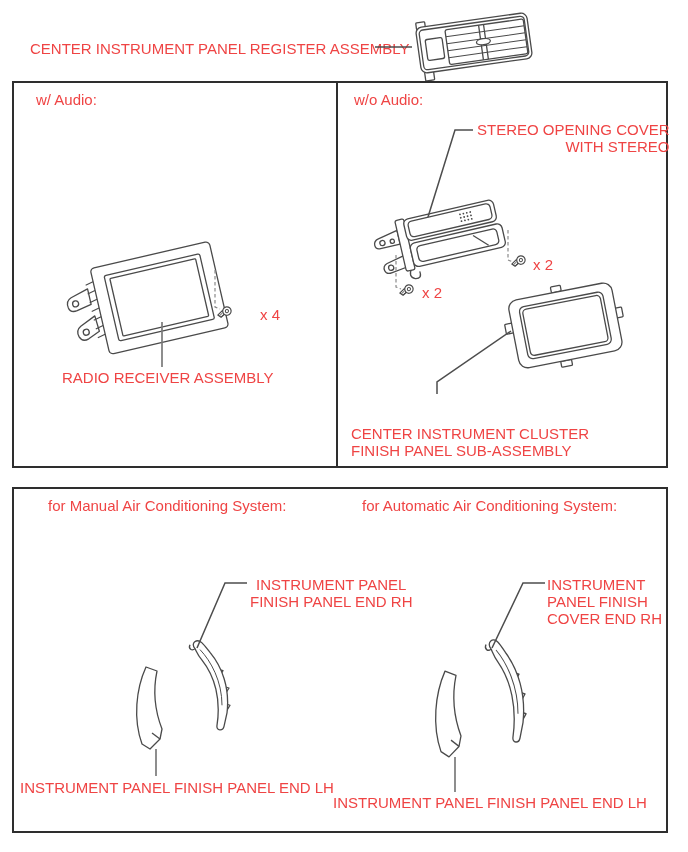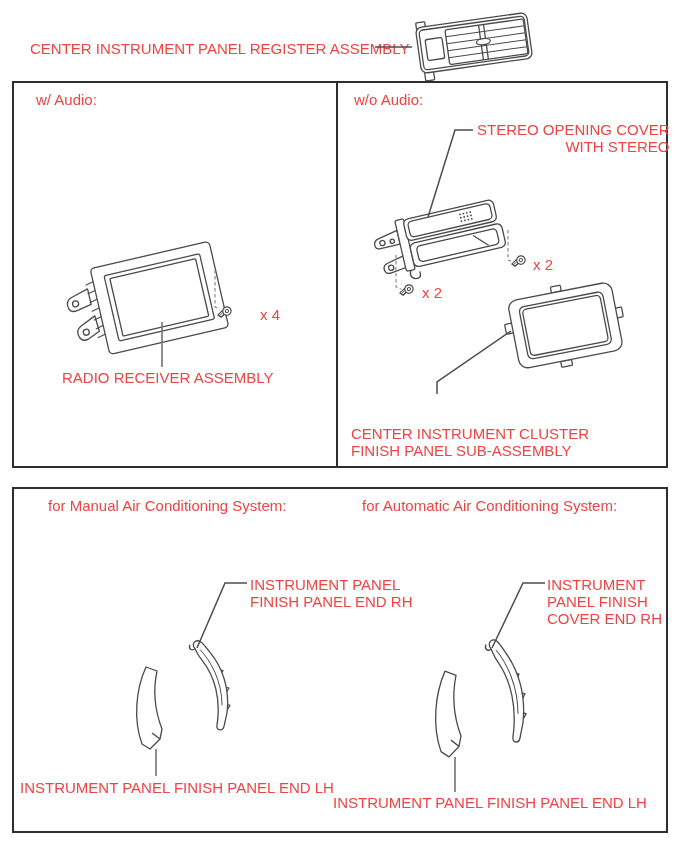--- a/index.html
+++ b/index.html
@@ -123,21 +123,21 @@
   <div class="lbl" style="left:351px;top:389px;margin-top:36px;">
     <span style="display:block">CENTER INSTRUMENT CLUSTER</span>
     <span style="display:block">FINISH PANEL SUB-ASSEMBLY</span>
   </div>
 
   <div class="box" style="left:12px;top:487px;width:656px;height:346px;"></div>
 
   <div class="lbl" style="left:48px;top:497px;">for Manual Air Conditioning System:</div>
   <div class="lbl" style="left:362px;top:497px;">for Automatic Air Conditioning System:</div>
 
-  <div class="lbl" style="left:250px;top:576px;">
+  <div class="lbl" style="left:250px;top:576px;text-align:center;">
     <span style="display:block">INSTRUMENT PANEL</span>
     <span style="display:block">FINISH PANEL END RH</span>
   </div>
 
   <div class="part" style="left:120px;top:664px;width:48px;height:88px;">
     <svg viewBox="0 0 48 88" fill="#fff" stroke="#4a4a4a" stroke-width="1.3" stroke-linejoin="round">
       <path d="M26,3 L37,7 C33,26 35,47 42,65 L40,75 L30,85 L22,80 C13,55 16,25 26,3 Z"></path>
       <path d="M40,75 L32,69" fill="none"></path>
     </svg>
   </div>

